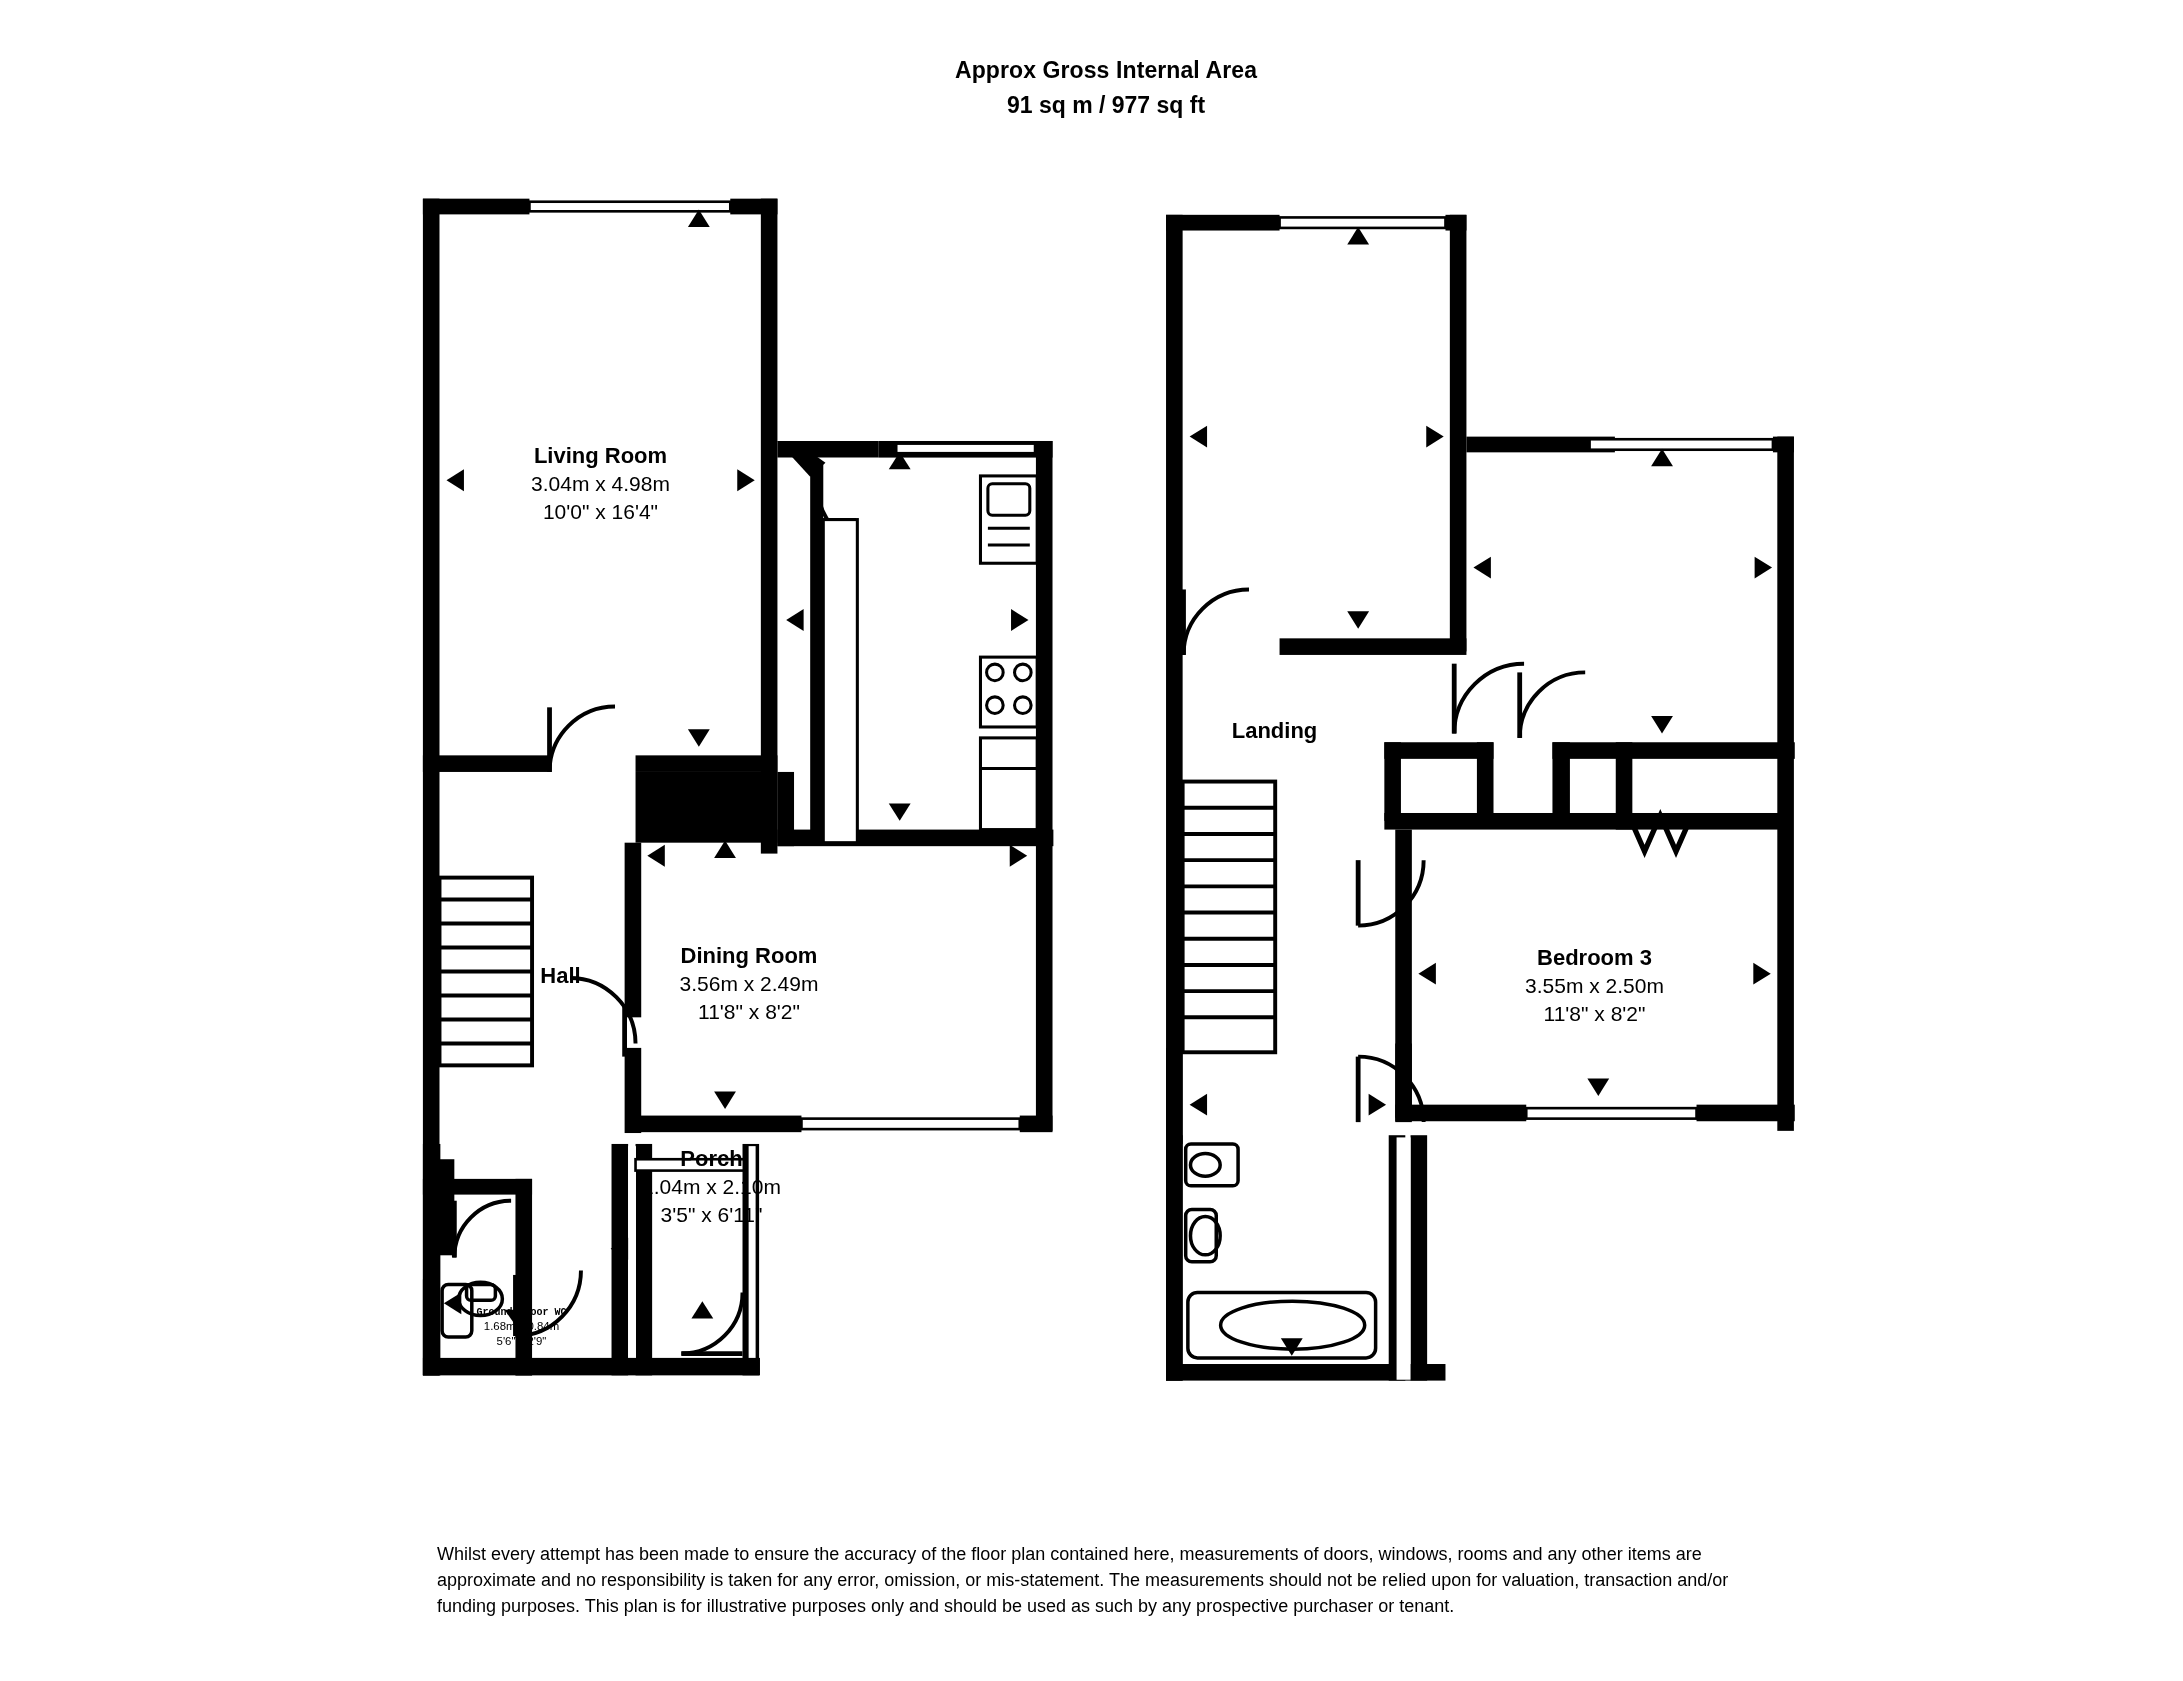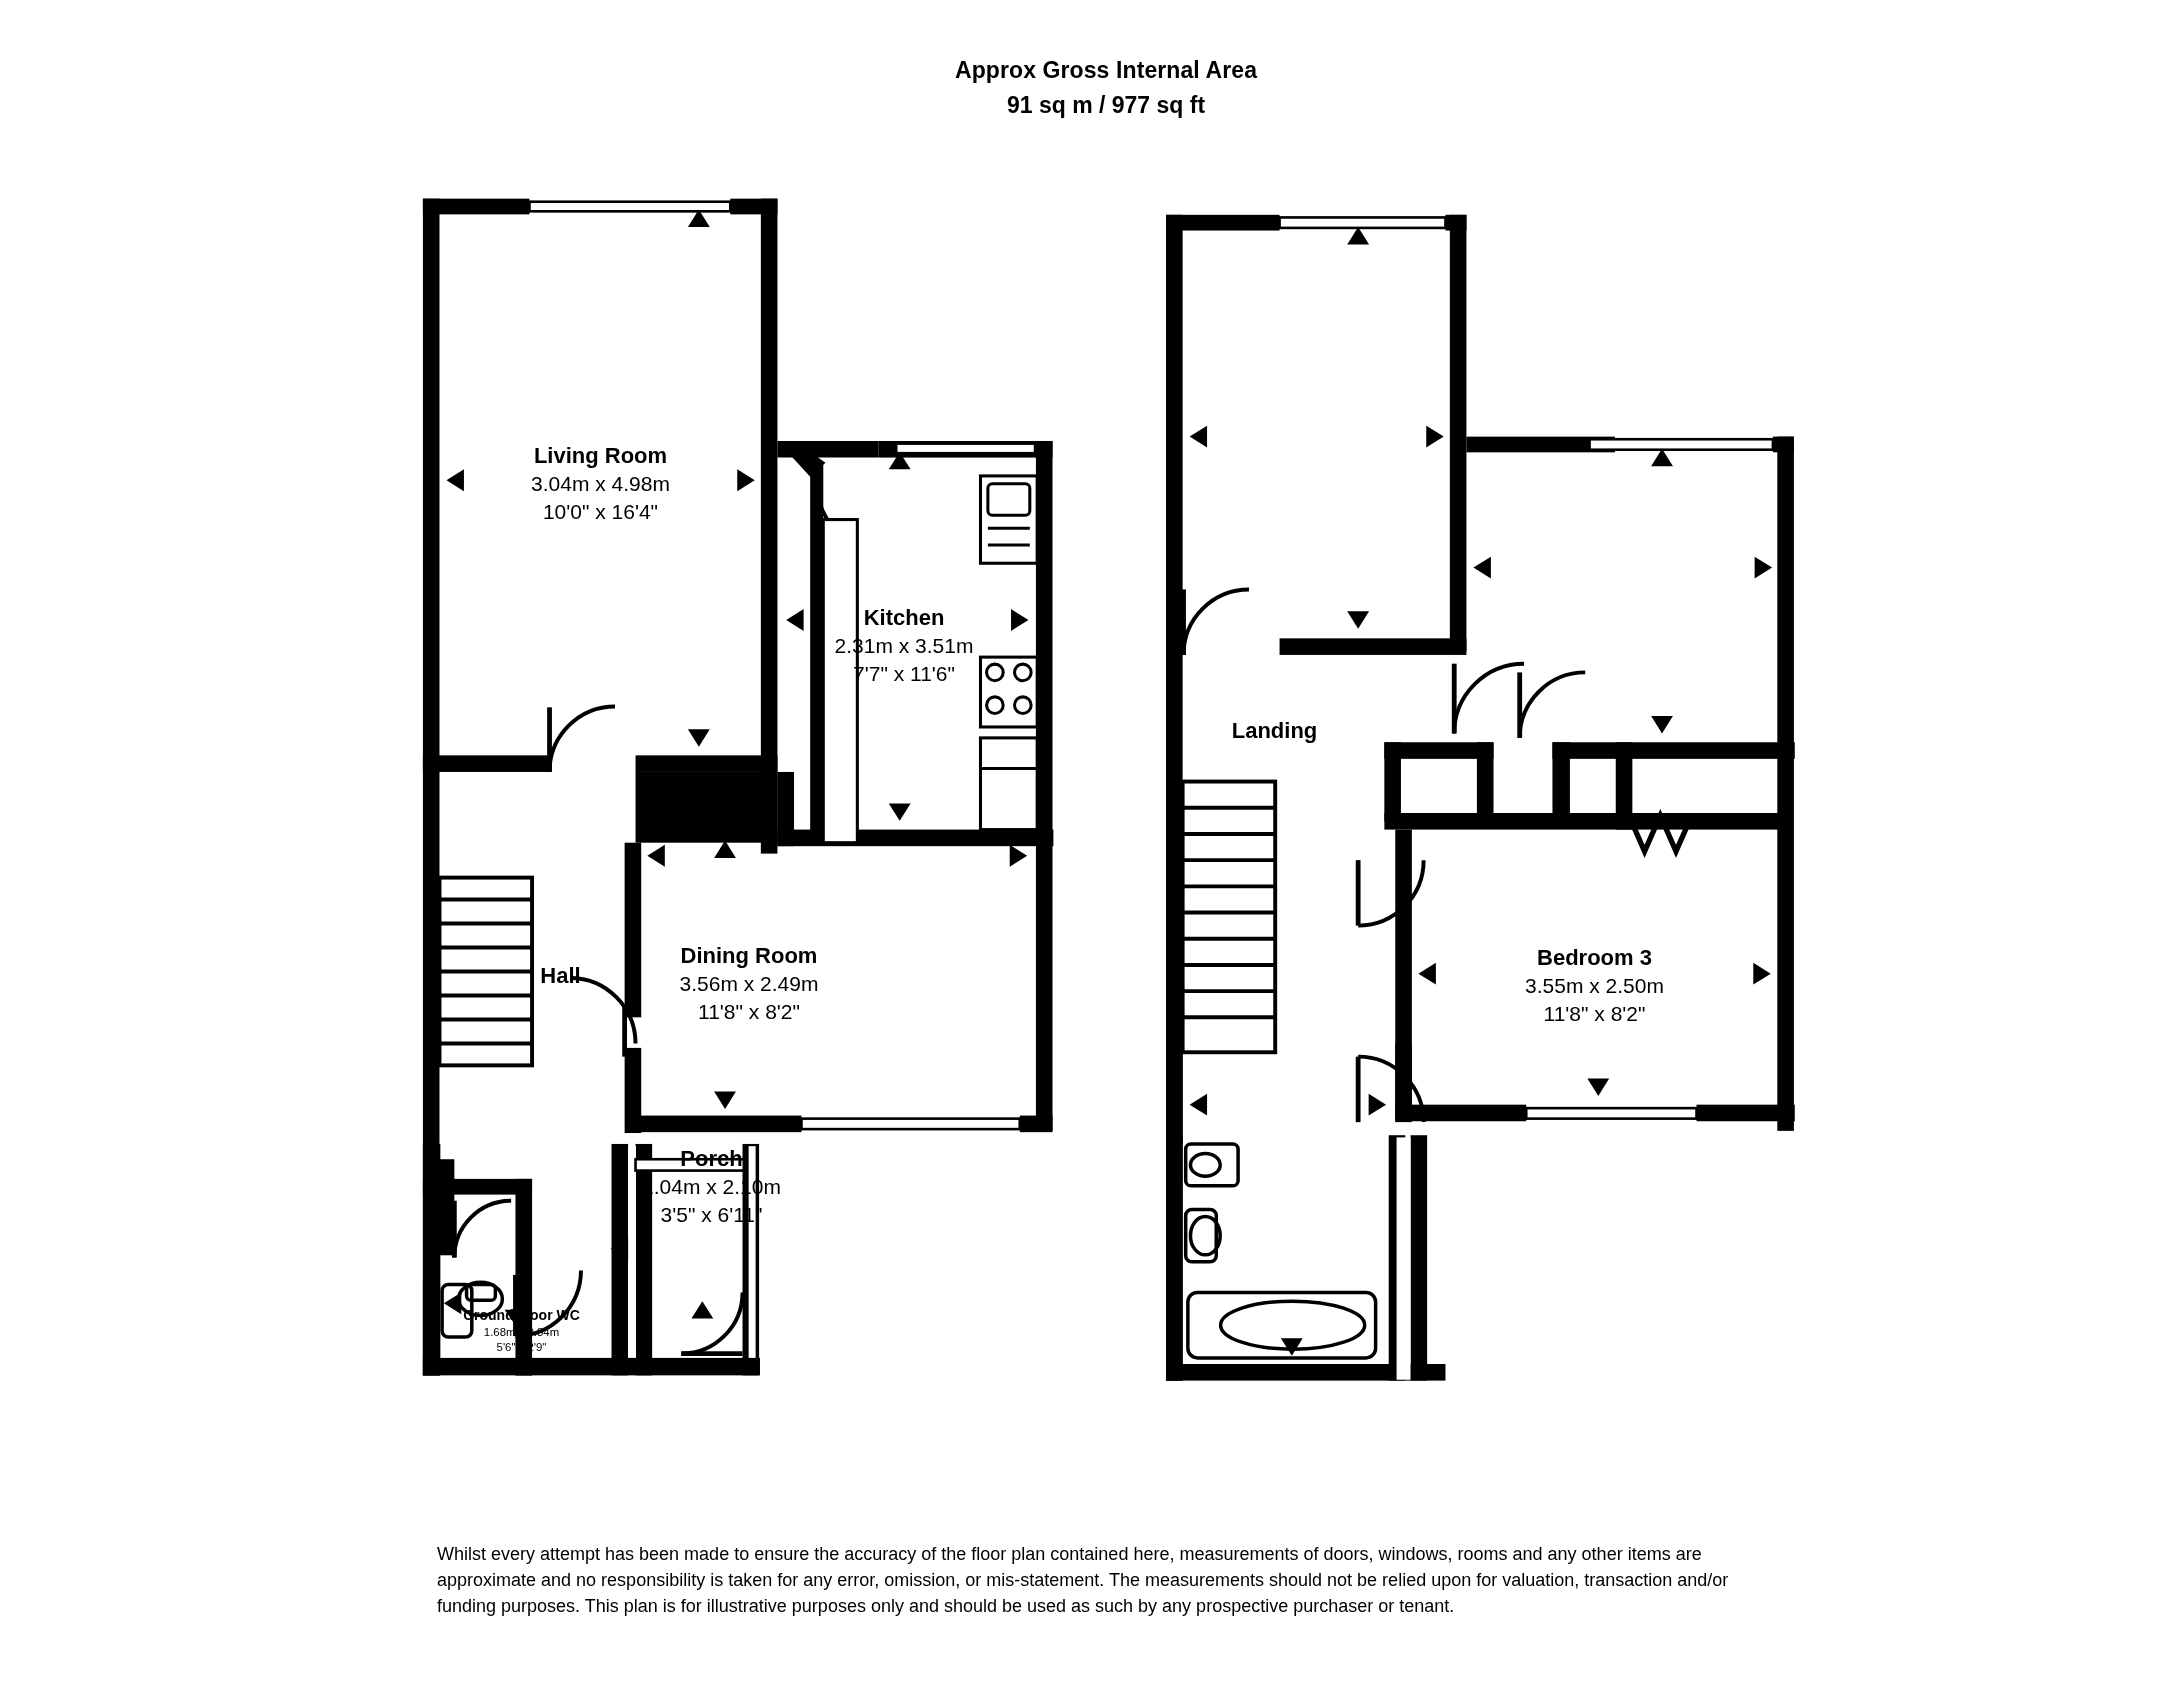--- a/index.html
+++ b/index.html
@@ -52,21 +52,21 @@
     white-space: nowrap;
   }
   .lbl .name {
     font-size: 22px;
     font-weight: bold;
   }
   .lbl .dim {
     font-size: 21px;
     font-weight: normal;
   }
-  .lbl.small .name { font-size: 14px; }
+  .lbl.small .name { font-size: 10px; font-family: Liberation Mono, monospace; }
   .lbl.small .dim { font-size: 11.4px; }
   .lbl.plain .name { font-weight: bold; }
   
   .floor-title {
     position: absolute;
     white-space: nowrap;
   }
   .floor-title .ft-name {
     font-size: 27px;
     font-weight: normal;
@@ -328,25 +328,20 @@
       </g>
     </g>
   </svg>
 
   <div class="lbl" style="left:498px; top:441px; width:205px;">
     <div class="name">Living Room</div>
     <div class="dim">3.04m x 4.98m</div>
     <div class="dim">10'0" x 16'4"</div>
   </div>
 
-  <div class="lbl" style="left:810px; top:603px; width:188px;">
-    <div class="name">Kitchen</div>
-    <div class="dim">2.31m x 3.51m</div>
-    <div class="dim">7'7" x 11'6"</div>
-  </div>
 
   <div class="lbl" style="left:653px; top:941px; width:192px;">
     <div class="name">Dining Room</div>
     <div class="dim">3.56m x 2.49m</div>
     <div class="dim">11'8" x 8'2"</div>
   </div>
 
   <div class="lbl plain" style="left:517px; top:961px; width:87px;">
     <div class="name">Hall</div>
   </div>

